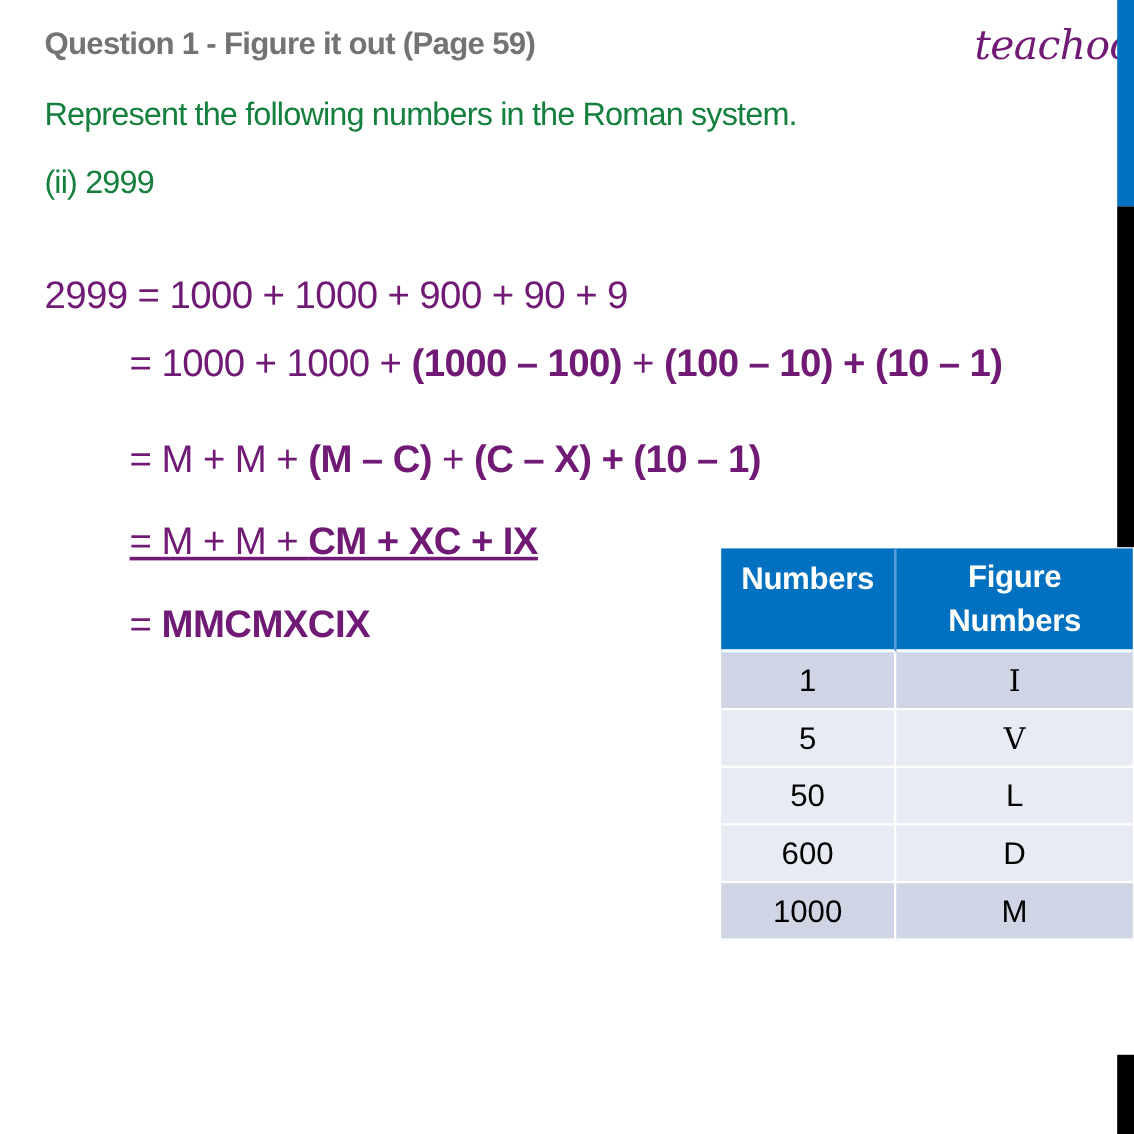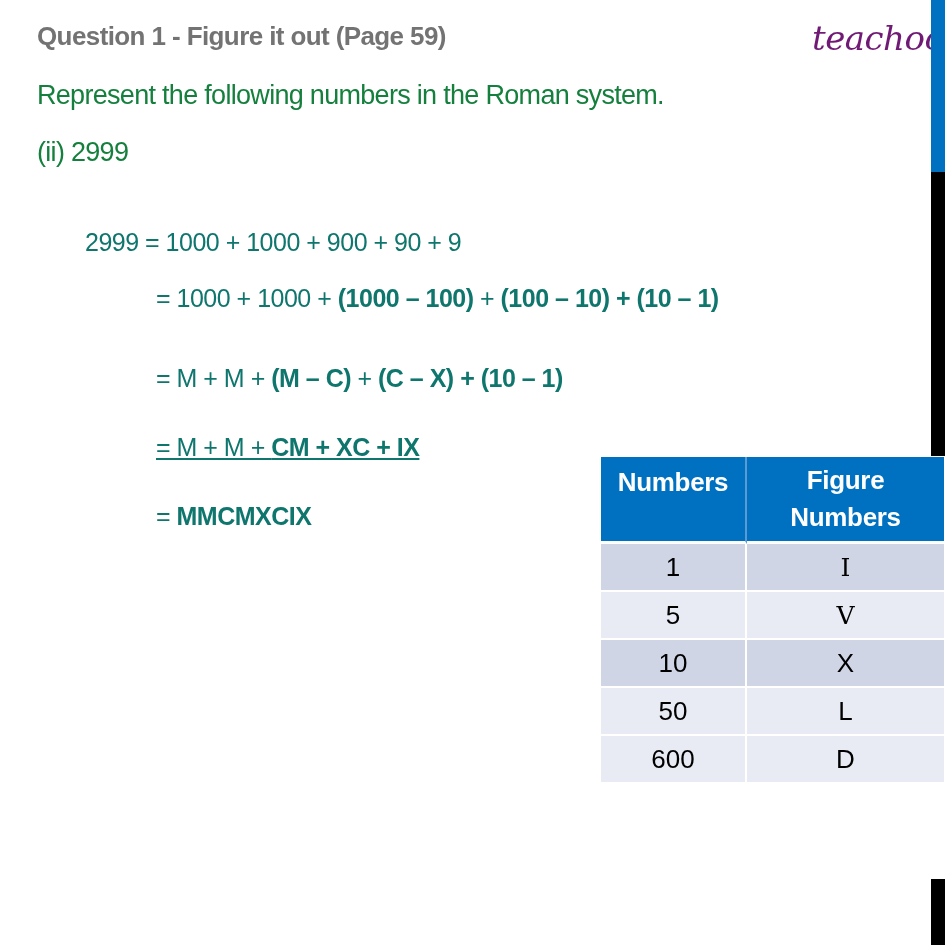--- a/index.html
+++ b/index.html
@@ -52,25 +52,24 @@
       position: absolute;
       left: 931px;
       width: 14px;
     }
     .bar-blue { top: 0; height: 172px; background: #0070c0; }
     .bar-black-1 { top: 172px; height: 284px; background: #000; }
     .bar-black-2 { top: 879px; height: 66px; background: #000; }
 
     .step {
       position: absolute;
-      font-size: 25px;
+      font-size: 32px;
       letter-spacing: -0.5px;
       white-space: nowrap;
-      color: #0f766e;
-      margin-left: 48px;
+      color: #701a75;
     }
     .step b { font-weight: bold; }
     .s0 { left: 37px; top: 228px; }
     .s1 { left: 108px; top: 284px; }
     .s2 { left: 108px; top: 364px; }
     .s3 { left: 108px; top: 433px; text-decoration: underline; }
     .s4 { left: 108px; top: 502px; }
 
     table.roman {
       position: absolute;
@@ -165,28 +164,28 @@
     </thead>
     <tbody>
       <tr class="odd">
         <td class="c1">1</td>
         <td class="serif">I</td>
       </tr>
       <tr class="even">
         <td class="c1">5</td>
         <td class="serif">V</td>
       </tr>
-      <tr class="odd">
-        <td class="c1">10</td>
-        <td>X</td>
-      </tr>
       <tr class="even">
         <td class="c1">50</td>
         <td>L</td>
       </tr>
       <tr class="even">
         <td class="c1">600</td>
         <td>D</td>
       </tr>
+      <tr class="odd">
+        <td class="c1">1000</td>
+        <td>M</td>
+      </tr>
     </tbody>
   </table>
 
 </div>
 
 </body></html>

